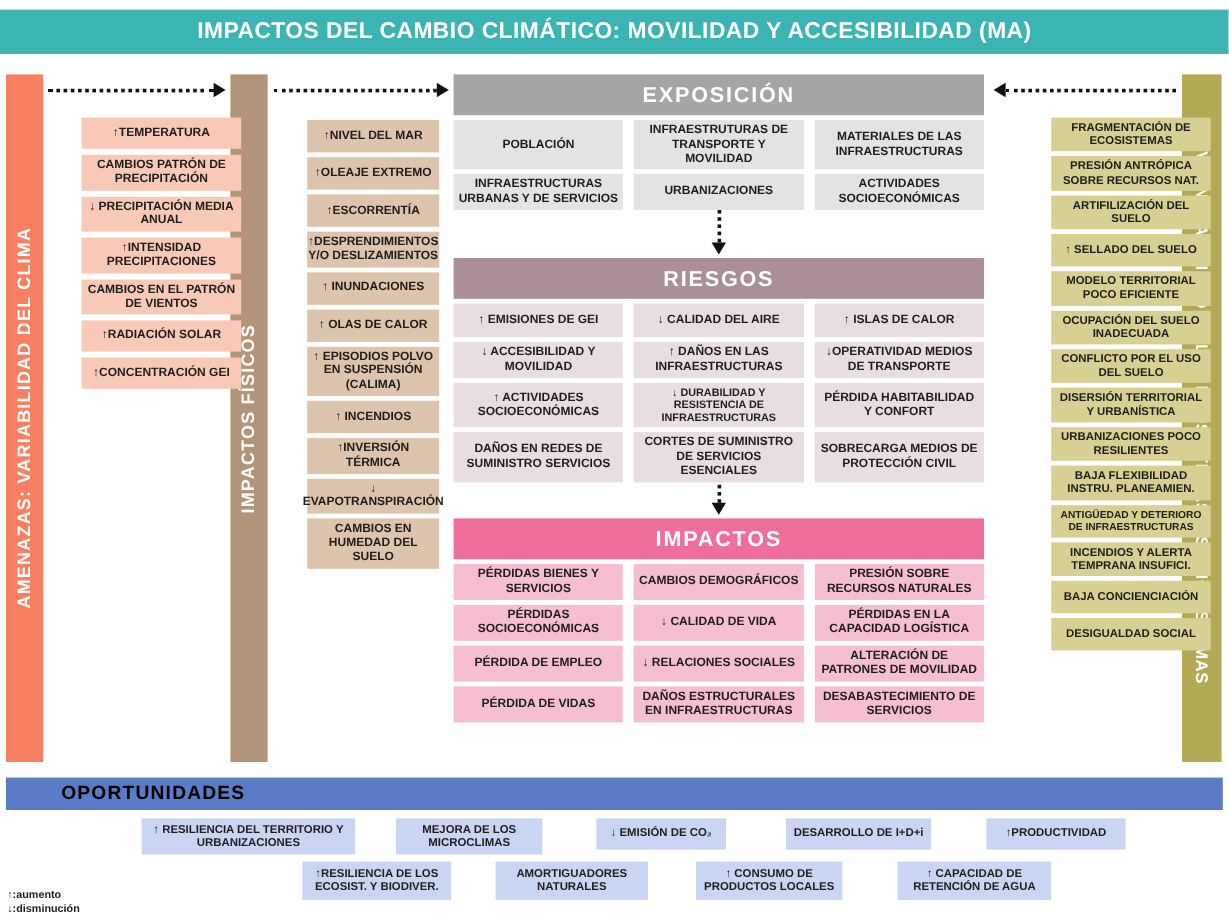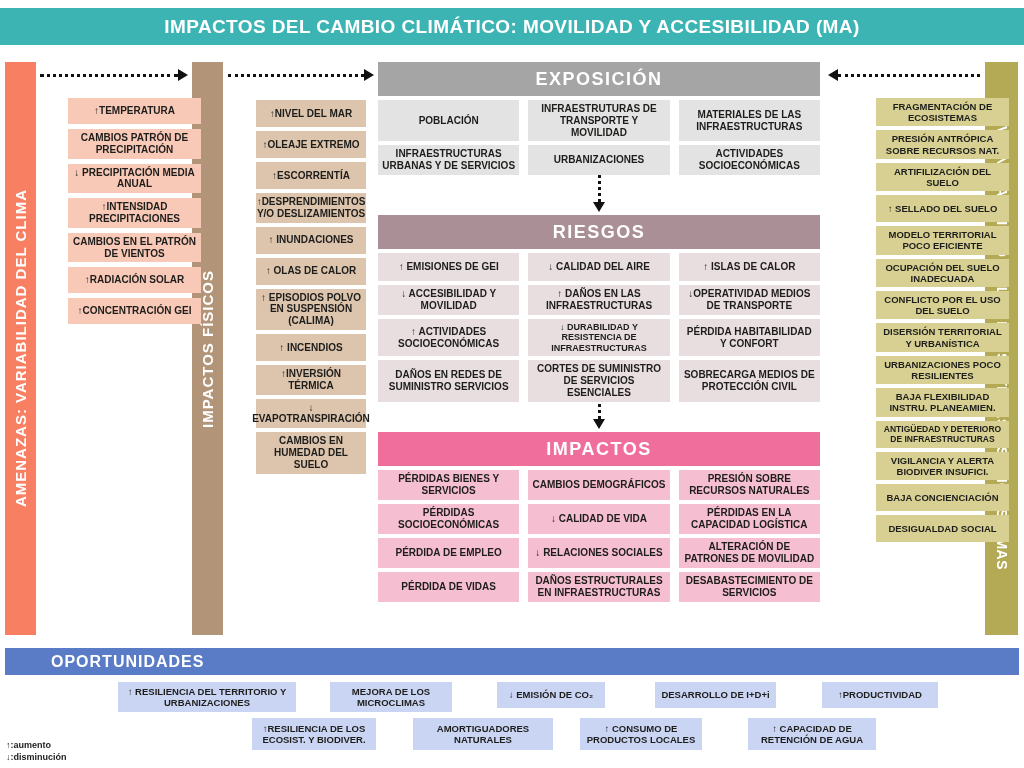--- a/index.html
+++ b/index.html
@@ -63,21 +63,21 @@
   #sec-exposicion .box { background: #E3E3E3; }
   #sec-riesgos { top: 153px; }
   #sec-riesgos .sec-head { background: #AA9096; }
   #sec-riesgos .box { background: #E8DEE0; }
   #sec-impactos { top: 370px; }
   #sec-impactos .sec-head { background: #F06E9B; }
   #sec-impactos .box { background: #F6BFD1; min-height: 30px; }
   
   #oportunidades-bar {
     position: absolute; left: 5px; top: 648px; width: 1014px; height: 27px;
-    background: #5A7BC5; color: #ffffff; font-weight: bold; font-size: 16px;
+    background: #5A7BC5; color: #000000; font-weight: bold; font-size: 16px;
     display: flex; align-items: center; padding-left: 46px; letter-spacing: 1px;
   }
   .opp { position: absolute; background: #C9D5F3; font-size: 9.5px; }
   
   #legend { position: absolute; left: 6px; top: 740px; font-size: 9px; font-weight: bold; line-height: 1.3; }
   
   .harrow { position: absolute; height: 14px; display: flex; align-items: center; }
   .hline { flex: 1; border-top: 3px dotted #111; }
   .varrow { position: absolute; width: 14px; display: flex; flex-direction: column; align-items: center; }
   .vline { flex: 1; border-left: 3px dotted #111; }
@@ -204,35 +204,35 @@
     <div class="box">PRESIÓN ANTRÓPICA SOBRE RECURSOS NAT.</div>
     <div class="box">ARTIFILIZACIÓN DEL SUELO</div>
     <div class="box">↑ SELLADO DEL SUELO</div>
     <div class="box">MODELO TERRITORIAL POCO EFICIENTE</div>
     <div class="box">OCUPACIÓN DEL SUELO INADECUADA</div>
     <div class="box">CONFLICTO POR EL USO DEL SUELO</div>
     <div class="box">DISERSIÓN TERRITORIAL Y URBANÍSTICA</div>
     <div class="box">URBANIZACIONES POCO RESILIENTES</div>
     <div class="box">BAJA FLEXIBILIDAD INSTRU. PLANEAMIEN.</div>
     <div class="box" style="font-size:8.5px">ANTIGÜEDAD Y DETERIORO DE INFRAESTRUCTURAS</div>
-    <div class="box">VIGILANCIA Y ALERTA BIODIVER INSUFICI.</div>
+    <div class="box">INCENDIOS Y ALERTA TEMPRANA INSUFICI.</div>
     <div class="box">BAJA CONCIENCIACIÓN</div>
     <div class="box">DESIGUALDAD SOCIAL</div>
   </div>
 
   <div id="oportunidades-bar">OPORTUNIDADES</div>
 
   <div class="opp box" style="left:118px;top:682px;width:178px;height:30px">↑  RESILIENCIA DEL TERRITORIO Y URBANIZACIONES</div>
   <div class="opp box" style="left:330px;top:682px;width:122px;height:30px">MEJORA DE LOS MICROCLIMAS</div>
   <div class="opp box" style="left:497px;top:682px;width:108px;height:26px">↓ EMISIÓN DE CO₂</div>
   <div class="opp box" style="left:655px;top:682px;width:121px;height:26px">DESARROLLO DE I+D+i</div>
   <div class="opp box" style="left:822px;top:682px;width:116px;height:26px">↑PRODUCTIVIDAD</div>
 
   <div class="opp box" style="left:252px;top:718px;width:124px;height:32px">↑RESILIENCIA DE LOS ECOSIST. Y BIODIVER.</div>
-  <div class="opp box" style="left:413px;top:718px;width:140px;height:32px">AMORTIGUADORES NATURALES</div>
+  <div class="opp box" style="left:413px;top:718px;width:127px;height:32px">AMORTIGUADORES NATURALES</div>
   <div class="opp box" style="left:580px;top:718px;width:122px;height:32px">↑ CONSUMO DE PRODUCTOS LOCALES</div>
   <div class="opp box" style="left:748px;top:718px;width:128px;height:32px">↑ CAPACIDAD DE RETENCIÓN DE AGUA</div>
 
   <div id="legend">
     <div>↑:aumento</div>
     <div>↓:disminución</div>
   </div>
 
 </div>
 

